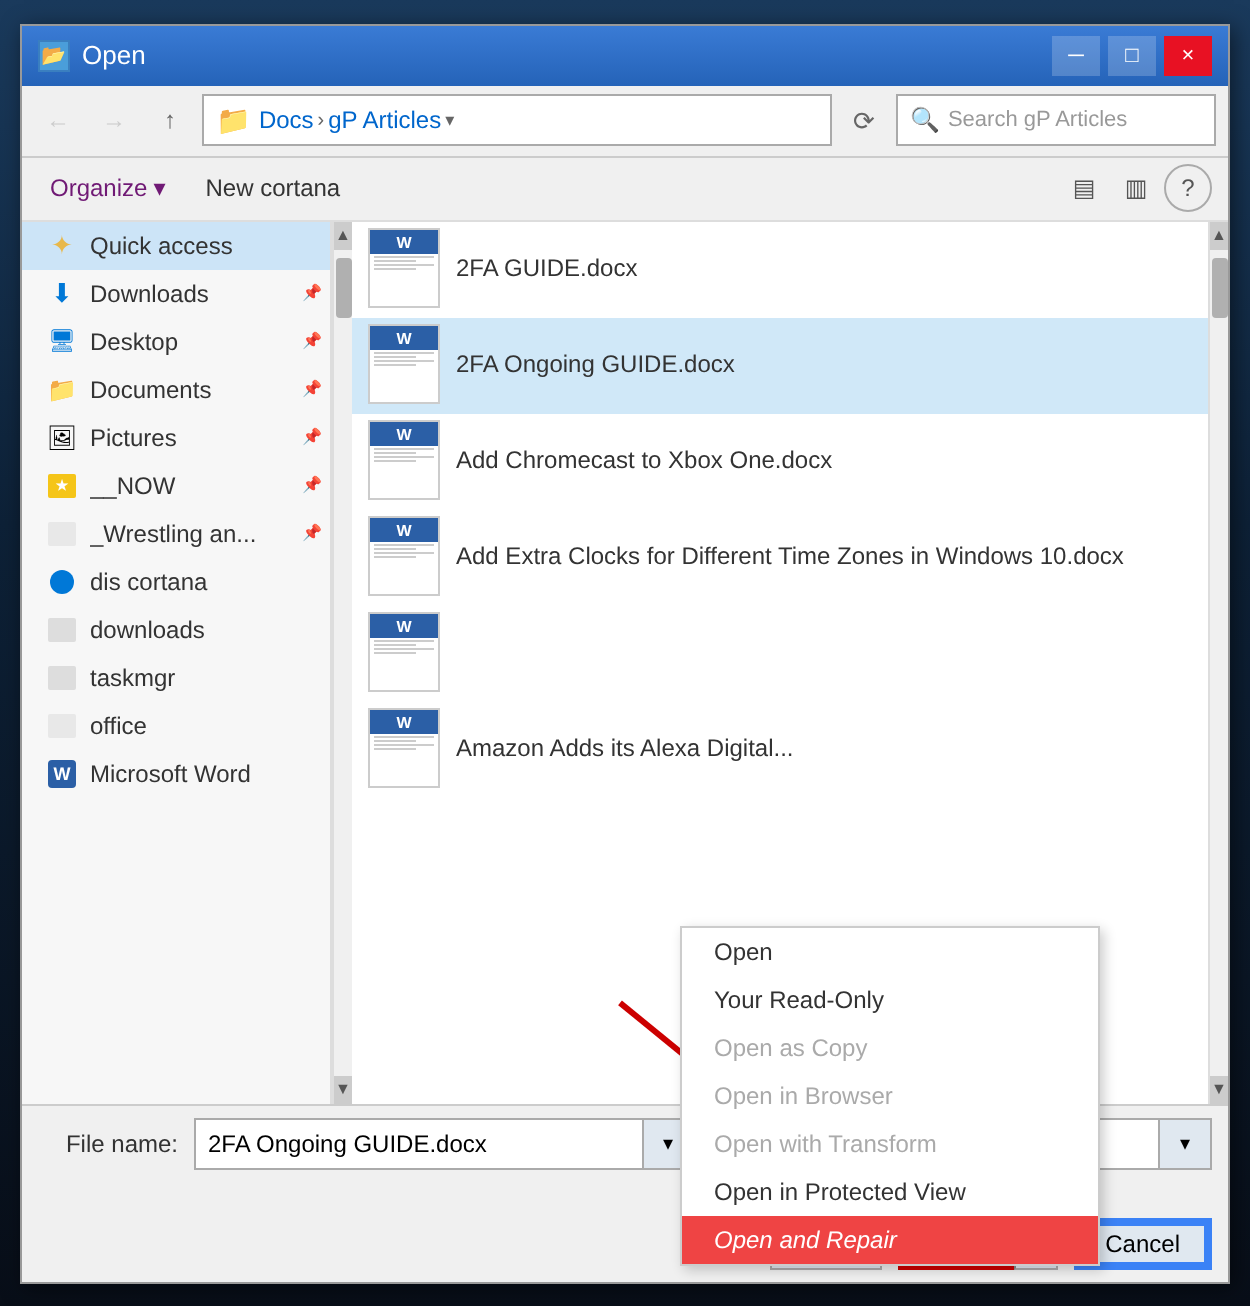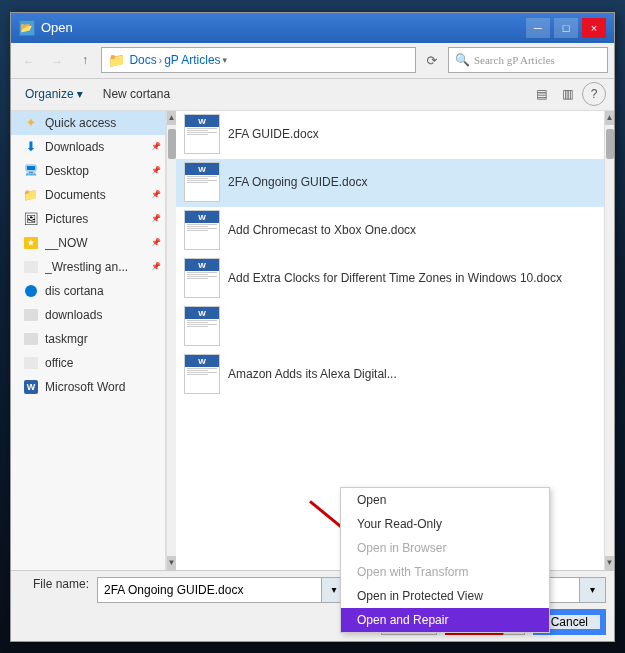--- a/index.html
+++ b/index.html
@@ -121,21 +121,21 @@
       flex-shrink: 0;
     }
     .organize-btn {
       height: 24px;
       background: none;
       border: none;
       cursor: pointer;
       font-size: 12px;
       display: flex; align-items: center; gap: 3px;
       padding: 0 6px;
-      color: #0c4a6e;
+      color: #701a75;
     }
     .new-folder-btn {
       height: 24px;
       background: none;
       border: none;
       cursor: pointer;
       font-size: 12px;
       padding: 0 6px;
       color: #333;
     }
@@ -219,21 +219,21 @@
     .file-icon-line { height: 1px; background: #ccc; width: 100%; }
     .file-icon-line.short { width: 70%; }
     .file-name { font-size: 12px; color: #333; flex: 1; }
     .bottom-bar {
       background: #f0f0f0;
       border-top: 1px solid #ccc;
       padding: 6px 8px;
       flex-shrink: 0;
     }
     .filename-row {
-      display: flex; gap: 8px; margin-bottom: 6px;
+      display: flex; align-items: center; gap: 8px; margin-bottom: 24px;
     }
     .filename-label { font-size: 12px; color: #333; width: 70px; text-align: right; }
     .filename-input {
       flex: 1; height: 26px;
       border: 1px solid #aaa;
       background: white;
       padding: 0 6px;
       font-size: 12px;
       display: flex; align-items: center;
     }
@@ -282,21 +282,21 @@
       background: #e0e8f0;
       border: 1px solid #aaa;
       border-left: 1px solid #888;
       cursor: pointer;
       display: flex; align-items: center; justify-content: center;
       font-size: 10px;
     }
     .cancel-btn {
       height: 26px;
       background: #e0e8f0;
-      border: 6px solid #3b82f6;
+      border: 4px solid #3b82f6;
       cursor: pointer;
       font-size: 12px;
       padding: 0 12px;
     }
     
     .dropdown-menu {
       position: absolute;
       right: 64px;
       bottom: 8px;
       background: white;
@@ -304,21 +304,21 @@
       box-shadow: 2px 2px 6px rgba(0,0,0,0.2);
       width: 210px;
       z-index: 100;
     }
     .dropdown-item {
       padding: 5px 16px;
       font-size: 12px;
       cursor: pointer;
       color: #333;
     }
-    .dropdown-item.highlighted { background: #6d28d9; color: white; }
+    .dropdown-item.highlighted { background: #ef4444; color: white; font-style: italic; }
     .dropdown-item.disabled { color: #aaa; cursor: default; }
     
     .arrow-overlay {
       position: absolute;
       pointer-events: none;
       left: 0; top: 0;
       width: 100%; height: 100%;
       z-index: 50;
     }
     
@@ -365,21 +365,21 @@
       <div class="address-parts">
         <span class="address-crumb">Docs</span>
         <span class="address-sep">›</span>
         <span class="address-crumb">gP Articles</span>
         <span class="address-chevron">▾</span>
       </div>
     </div>
     <button class="refresh-btn">⟳</button>
     <div class="search-box">
       <span class="search-icon">🔍</span>
-      <span style="font-size:11px;color:#999;font-family:Liberation Serif, serif;">Search gP Articles</span>
+      <span style="font-size:11px;color:#999;">Search gP Articles</span>
     </div>
   </div>
 
   <div class="second-toolbar">
     <button class="organize-btn">
       <span>Organize</span>
       <span>▾</span>
     </button>
     <button class="new-folder-btn">New cortana</button>
     <div class="view-btns">
@@ -591,20 +591,21 @@
         <button class="open-btn">Open</button>
         <div class="open-split">▾</div>
       </div>
       <button class="cancel-btn">Cancel</button>
     </div>
   </div>
 
   <div class="dropdown-menu">
     <div class="dropdown-item">Open</div>
     <div class="dropdown-item">Your Read-Only</div>
+    <div class="dropdown-item disabled">Open as Copy</div>
     <div class="dropdown-item disabled">Open in Browser</div>
     <div class="dropdown-item disabled">Open with Transform</div>
     <div class="dropdown-item">Open in Protected View</div>
     <div class="dropdown-item highlighted">Open and Repair</div>
   </div>
 
   <svg class="arrow-overlay" viewBox="0 0 605 630" xmlns="http://www.w3.org/2000/svg">
 
     <defs>
       <marker id="arrowhead" markerWidth="10" markerHeight="7" refX="10" refY="3.5" orient="auto">

